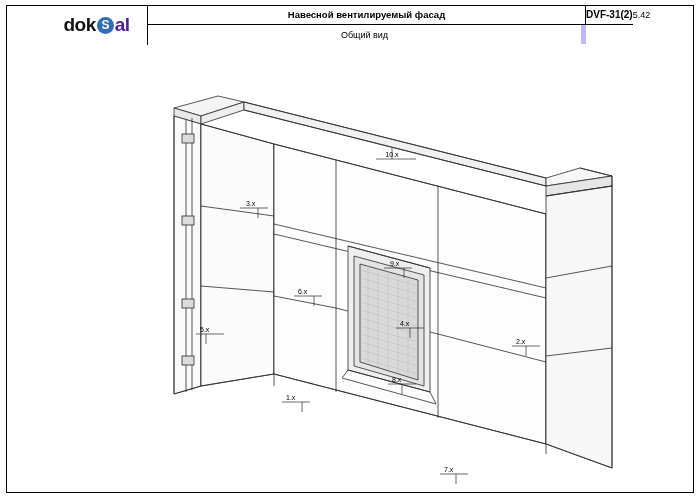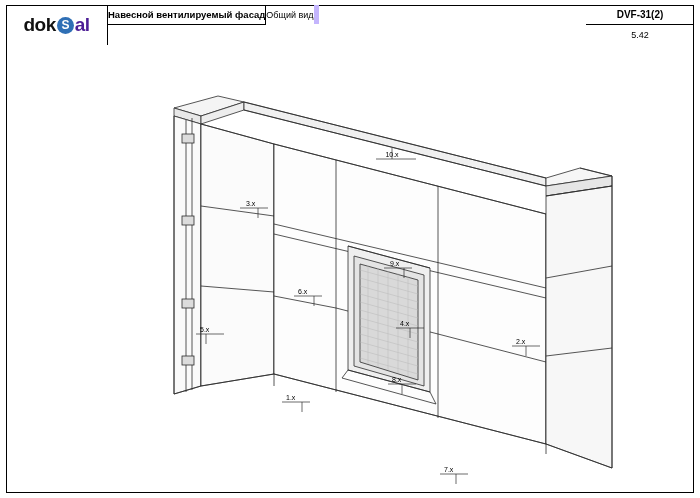--- a/index.html
+++ b/index.html
@@ -31,20 +31,21 @@
   }
   
   .titleblock {
     position: absolute;
     left: 6px;
     top: 5px;
     width: 688px;
     height: 40px;
     box-sizing: border-box;
     display: flex;
+    padding-left: 40px;
   }
   .tb-logo {
     width: 102px;
     border-right: 1px solid #000;
     box-sizing: border-box;
     display: flex;
     align-items: center;
     justify-content: center;
   }
   .logo-wrap {
@@ -65,20 +66,21 @@
     background: #2f6fb5;
     color: #ffffff;
     font-size: 12px;
     line-height: 17px;
     text-align: center;
     font-weight: bold;
   }
   .tb-mid {
     flex: 1;
     display: flex;
+    flex-direction: column;
     box-sizing: border-box;
   }
   .tb-mid-top {
     height: 20px;
     border-bottom: 1px solid #000;
     border-right: 1px solid #000;
     box-sizing: border-box;
     display: flex;
     align-items: center;
     justify-content: center;
@@ -90,21 +92,20 @@
     border-right: 5px solid #c4b5fd;
     box-sizing: border-box;
     display: flex;
     align-items: center;
     justify-content: center;
     font-size: 9px;
   }
   .tb-right {
     width: 108px;
     display: flex;
-    flex-direction: column;
     box-sizing: border-box;
   }
   .tb-right-top {
     height: 20px;
     border-bottom: 1px solid #000;
     box-sizing: border-box;
     display: flex;
     align-items: center;
     justify-content: center;
     font-size: 10px;

